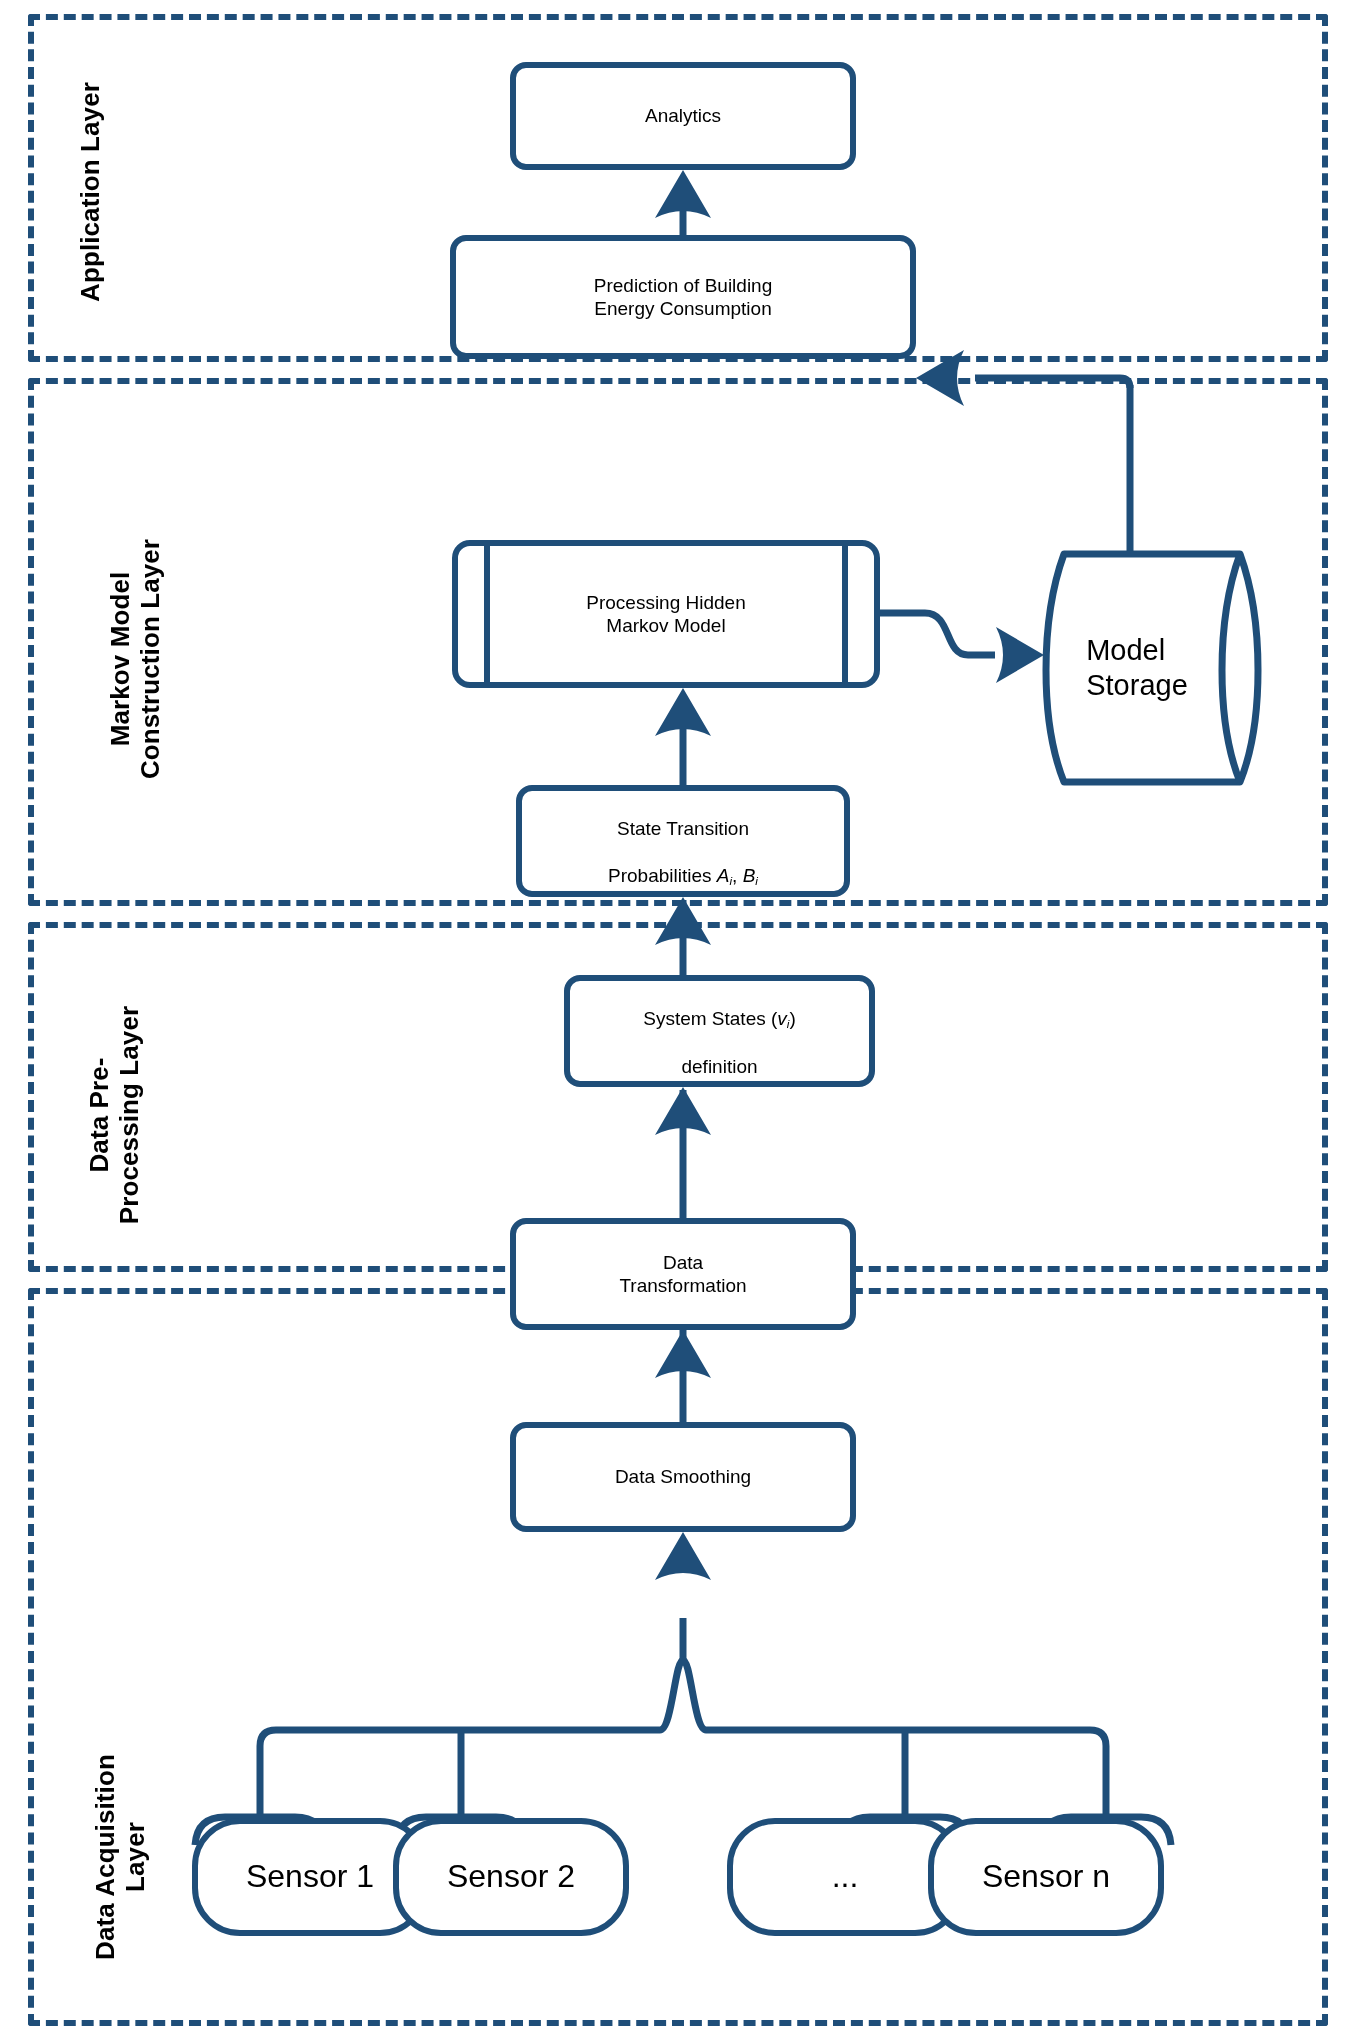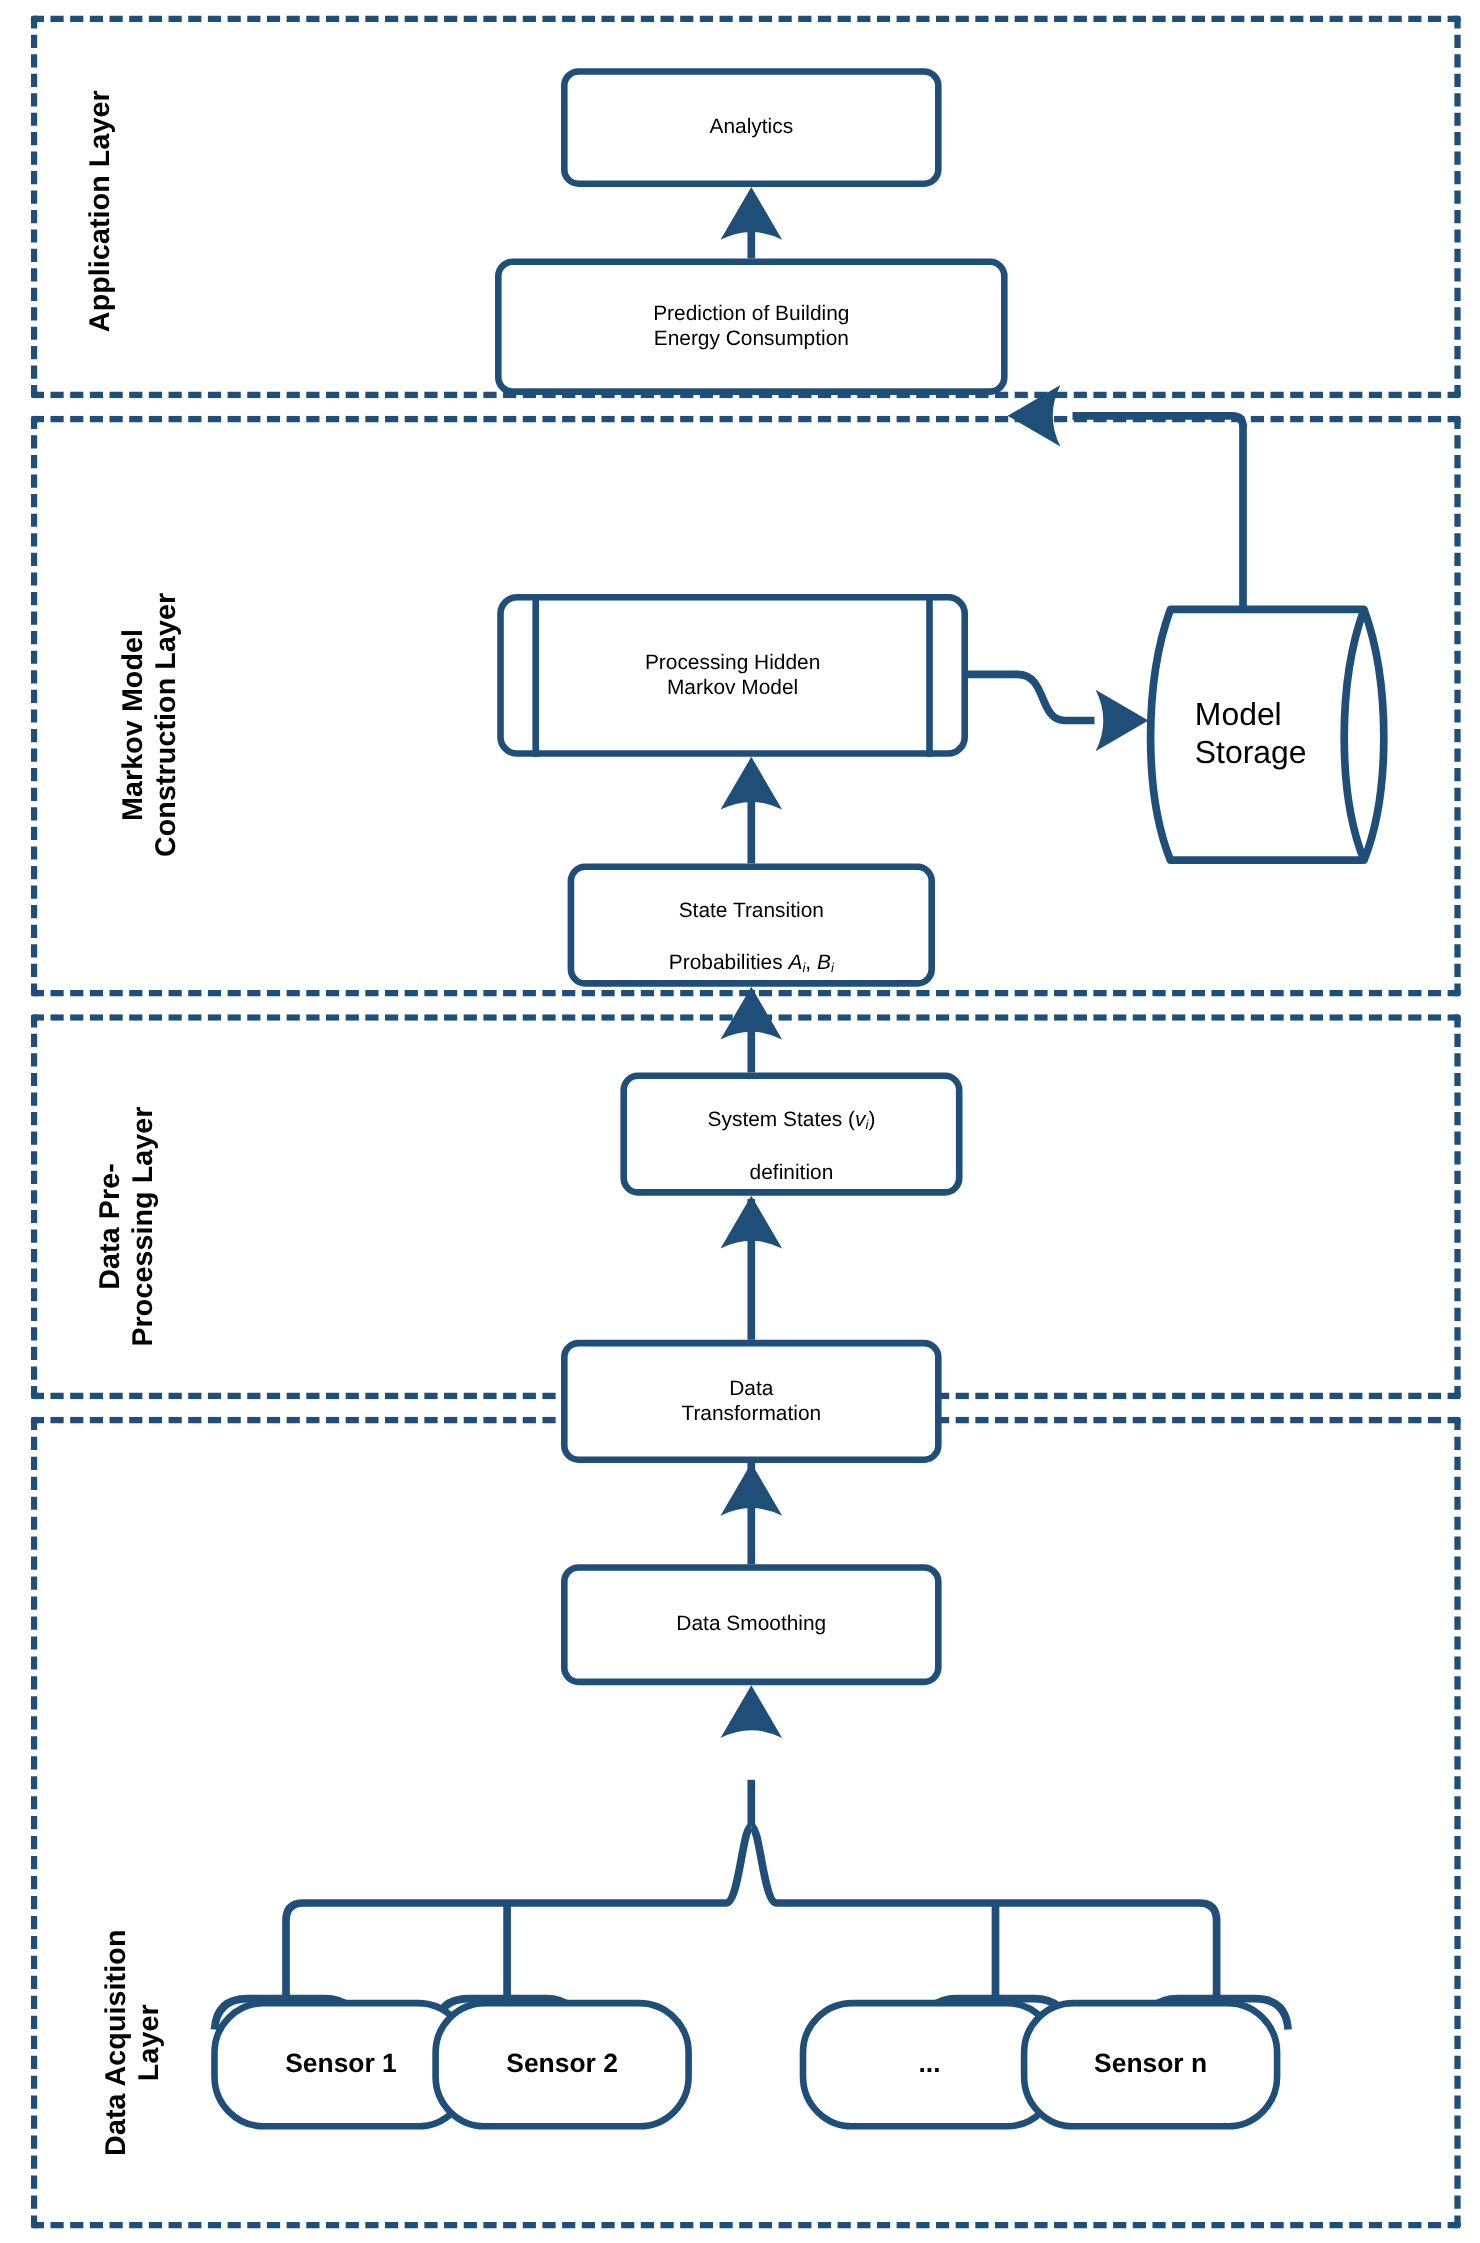--- a/index.html
+++ b/index.html
@@ -54,22 +54,21 @@
     text-align: center;
     display: flex;
     align-items: center;
     justify-content: center;
     white-space: pre-line;
     border-radius: 16px;
     z-index: 5;
   }
   .node.sensor {
     border-radius: 48px;
-    font-size: 24px;
-    font-weight: bold;
+    font-size: 32px;
   }
   .node.predef {
     border-radius: 18px;
   }
   
   .node.predef::before,
   .node.predef::after {
     content: "";
     position: absolute;
     top: -6px;

